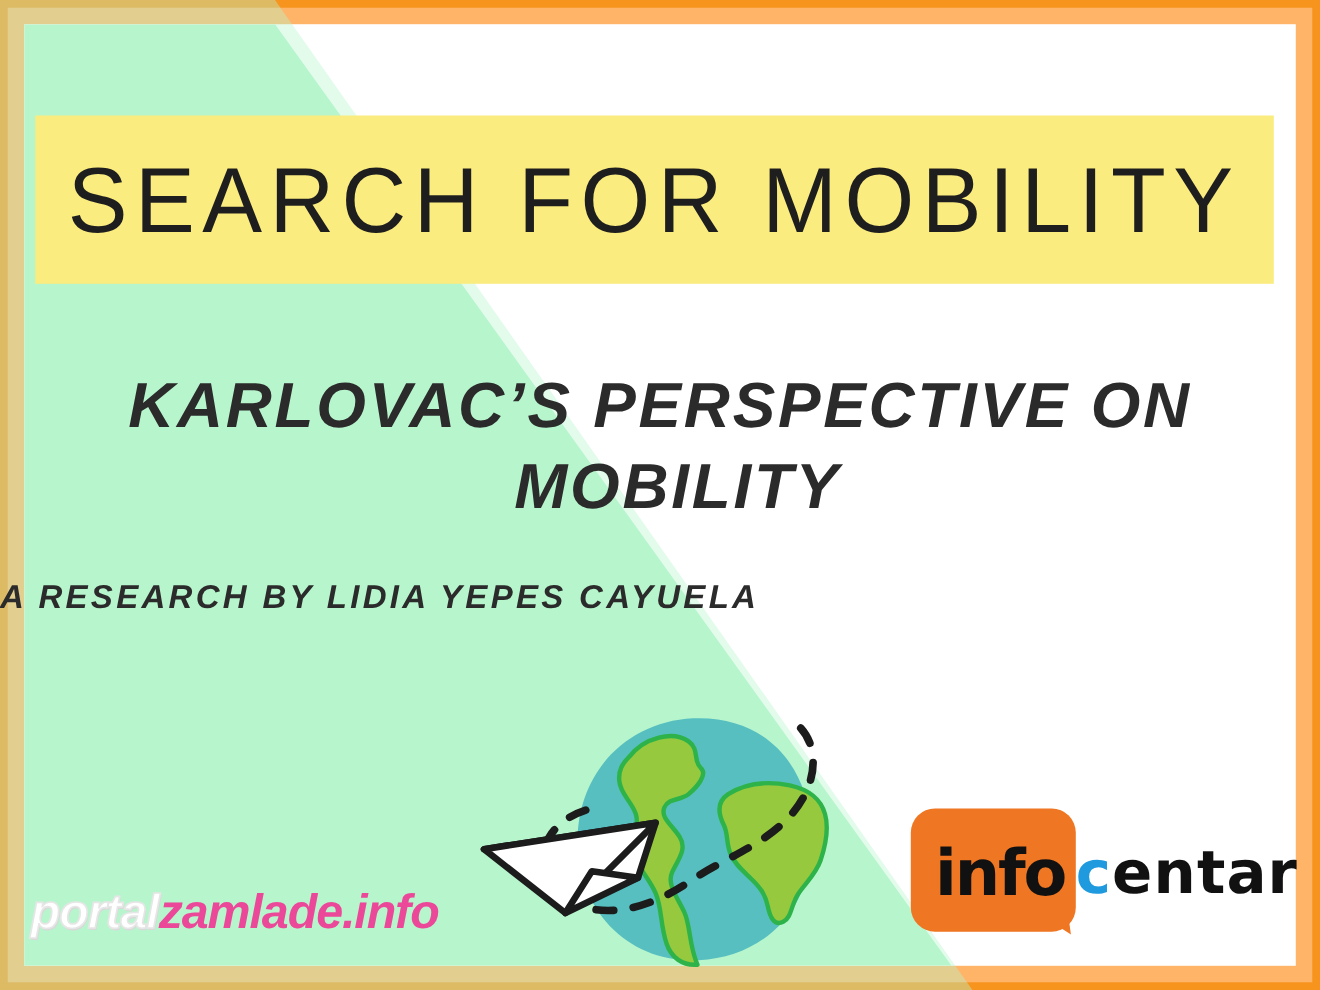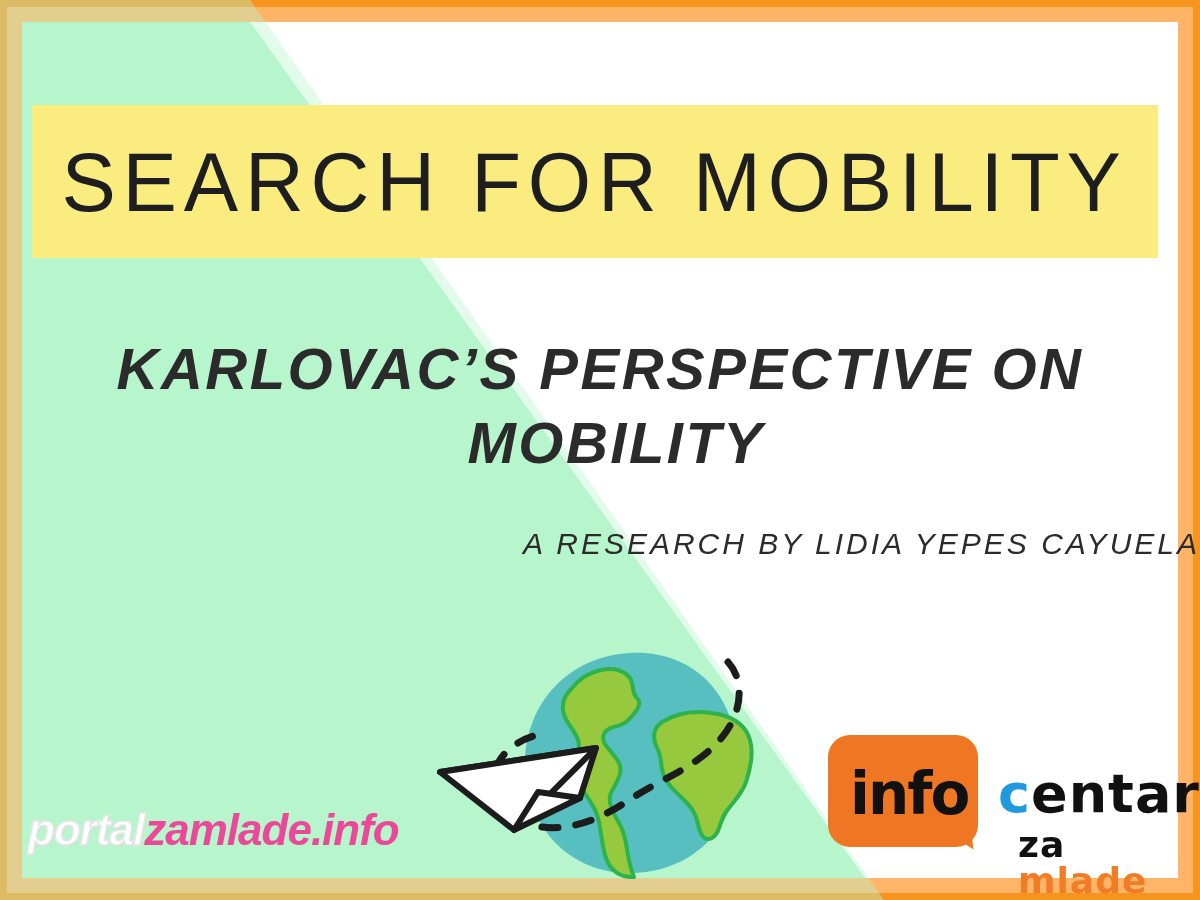--- a/index.html
+++ b/index.html
@@ -109,23 +109,23 @@
     color: #2b2b2b;
   }
   .subtitle .line2 { display: block; padding-left: 32px; }
 
   
   .byline {
     position: absolute;
     left: 0;
     top: 527px;
     width: 1200px;
-    text-align: right;
+    text-align: left;
     font-style: italic;
-    font-weight: normal;
+    font-weight: bold;
     font-size: 30px;
     letter-spacing: 3px;
     color: #2b2b2b;
   }
 
   
   .globe-art {
     position: absolute;
     left: 430px;
     top: 630px;
@@ -193,21 +193,20 @@
   }
   .centar-word {
     position: absolute;
     left: 150px;
     top: 32px;
     font-family: "DejaVu Sans", sans-serif;
     font-weight: bold;
     font-size: 54px;
     line-height: 1;
     letter-spacing: 1px;
-    padding-left: 20px;
   }
   .centar-word .c-blue { color: #1f9ade; }
   .centar-word .c-black { color: #111111; }
   .zamlade-word {
     position: absolute;
     left: 190px;
     top: 92px;
     font-family: "DejaVu Sans", sans-serif;
     font-weight: bold;
     font-size: 36px;
@@ -279,16 +278,15 @@
 
   <div class="portal-logo">
     <span class="pl-white">portal</span><span class="pl-orange">zamlade</span><span class="pl-orange">.info</span>
   </div>
 
   <div class="info-logo">
     <div class="bubble-tail"></div>
     <div class="bubble"></div>
     <div class="info-word">info</div>
     <div class="centar-word"><span class="c-blue">c</span><span class="c-black">entar</span></div>
-    <div class="zamlade-word"><span class="z-black">za</span> <span class="z-orange">mlade</span></div>
   </div>
 
 </div>
 
 </body></html>

